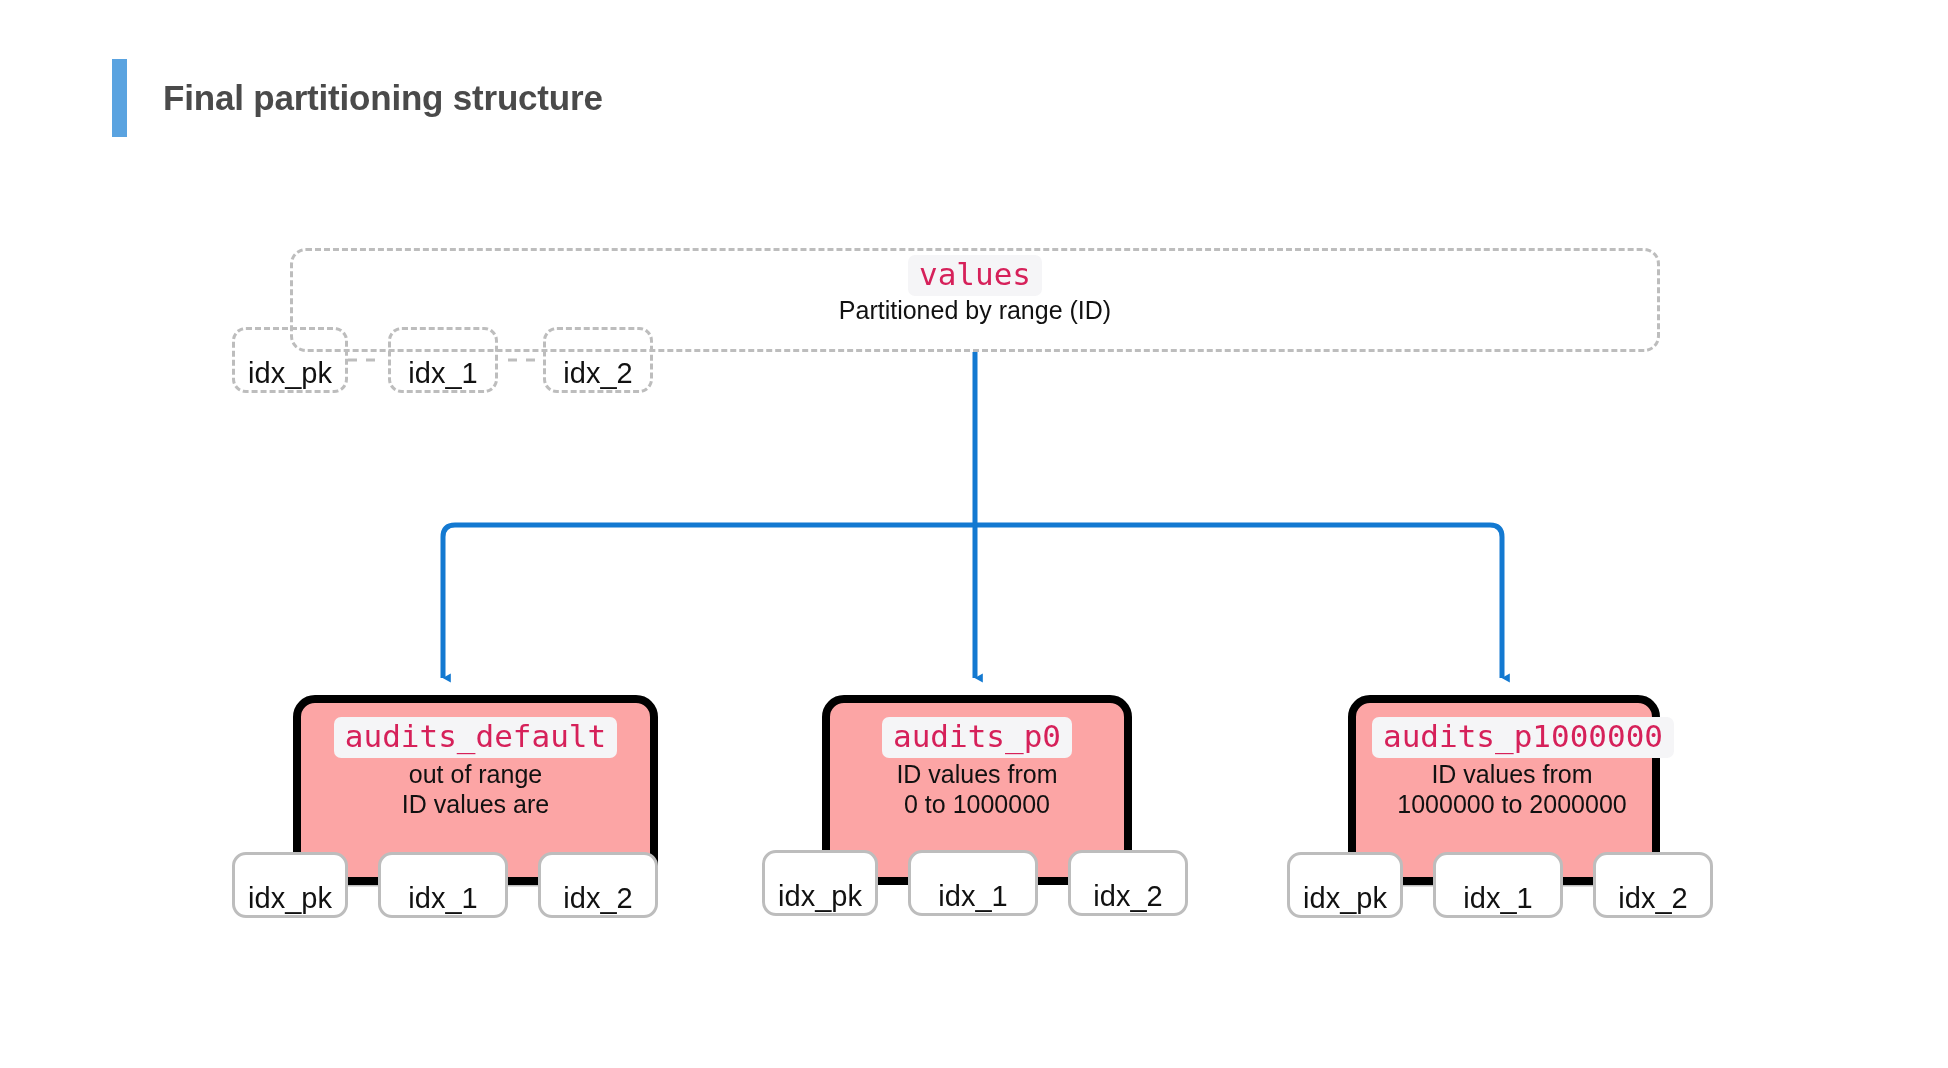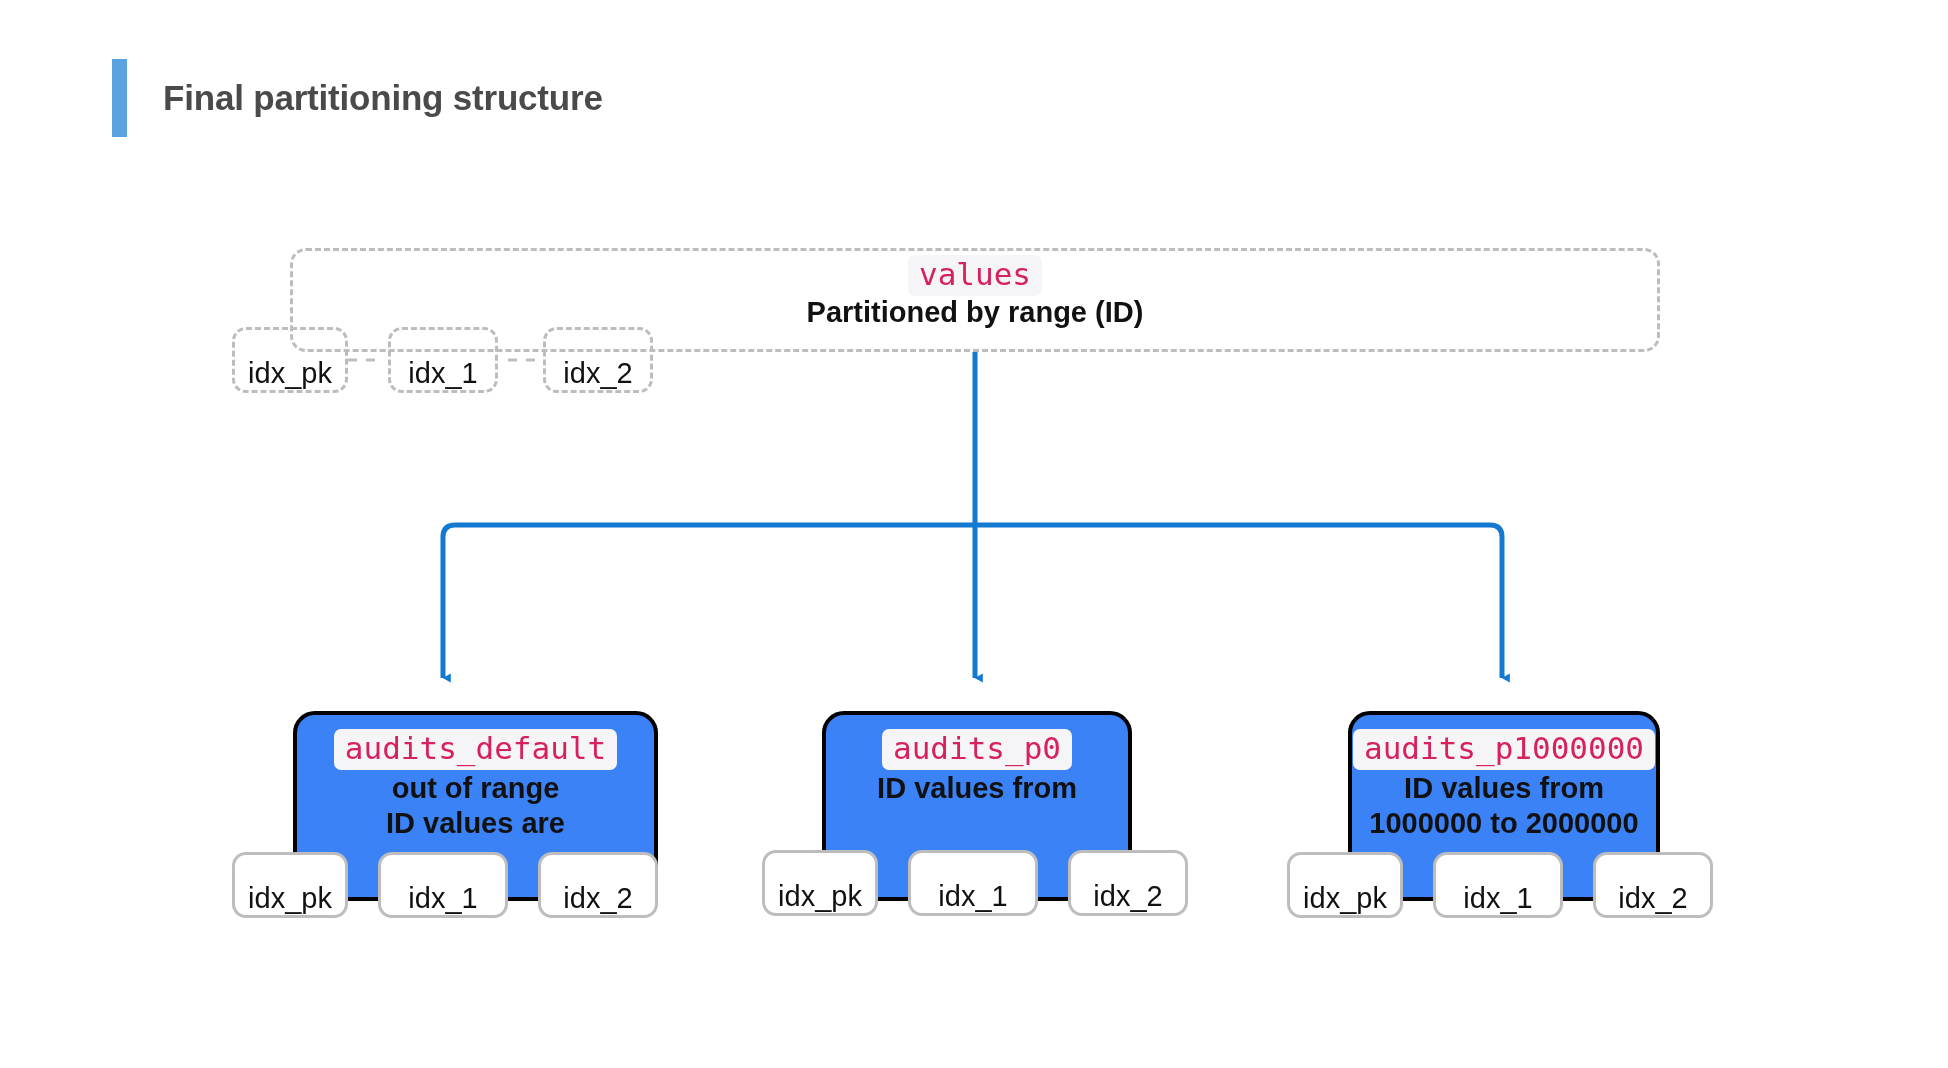--- a/index.html
+++ b/index.html
@@ -82,25 +82,24 @@
     font-family: "DejaVu Sans Mono", "Liberation Mono", monospace;
     color: #D6215A;
     background: #f5f5f7;
     border-radius: 7px;
     padding: 3px 11px 5px 11px;
     font-size: 31px;
     line-height: 1.08;
     white-space: nowrap;
   }
   .desc-line {
-    font-size: 29px;
+    font-size: 25px;
     color: #111111;
     line-height: 1.12;
     white-space: nowrap;
-    font-weight: bold;
   }
 
   
   .idx-chip {
     position: absolute;
     box-sizing: border-box;
     display: flex;
     align-items: flex-end;
     justify-content: center;
     font-size: 29px;
@@ -114,26 +113,25 @@
     background: transparent;
   }
   .idx-chip.solid {
     border: 3px solid #bdbdbd;
   }
 
   
   .part-box {
     position: absolute;
     box-sizing: border-box;
-    border: 4px solid #000000;
+    border: 8px solid #000000;
     border-radius: 22px;
-    background: #3b82f6;
+    background: #fca5a5;
     text-align: center;
     padding-top: 14px;
-    margin-top: 16px;
   }
   .part-box .desc-line { margin-top: 2px; }
 </style>
 </head>
 <body>
 
 <div class="canvas">
 
   <div class="title-row">
     <div class="title-accent"></div>
@@ -201,32 +199,33 @@
   </div>
   <div class="idx-chip solid" style="left:538px; top:852px; width:120px;">
     <span>idx_2</span>
   </div>
 
   <div class="part-box" style="left:822px; top:695px; width:310px; height:190px;">
     <div>
       <span class="code-badge">audits_p0</span>
     </div>
     <div class="desc-line">ID values from</div>
+    <div class="desc-line">0 to 1000000</div>
   </div>
   <div class="idx-chip solid" style="left:762px; top:850px; width:116px;">
     <span>idx_pk</span>
   </div>
   <div class="idx-chip solid" style="left:908px; top:850px; width:130px;">
     <span>idx_1</span>
   </div>
   <div class="idx-chip solid" style="left:1068px; top:850px; width:120px;">
     <span>idx_2</span>
   </div>
 
-  <div class="part-box" style="left:1348px; top:695px; width:312px; height:190px;">
+  <div class="part-box" style="left:1348px; top:695px; width:312px; height:190px;padding-left:16px;">
     <div>
       <span class="code-badge">audits_p1000000</span>
     </div>
     <div class="desc-line">ID values from</div>
     <div class="desc-line">1000000 to 2000000</div>
   </div>
   <div class="idx-chip solid" style="left:1287px; top:852px; width:116px;">
     <span>idx_pk</span>
   </div>
   <div class="idx-chip solid" style="left:1433px; top:852px; width:130px;">

